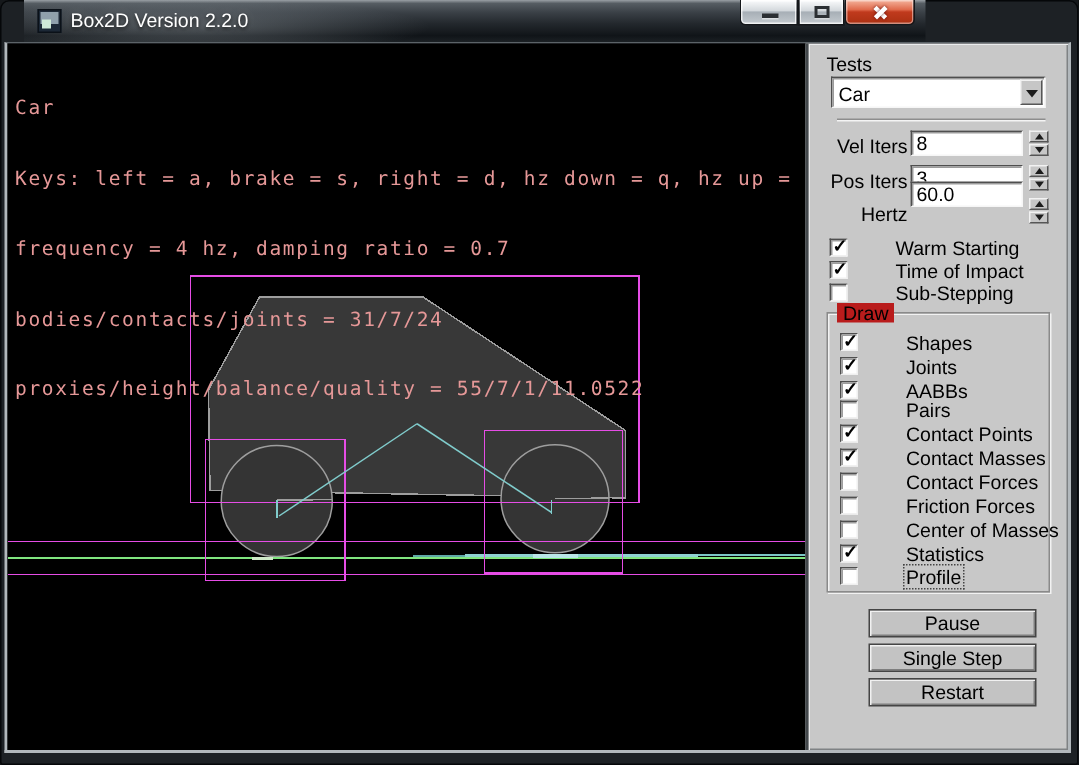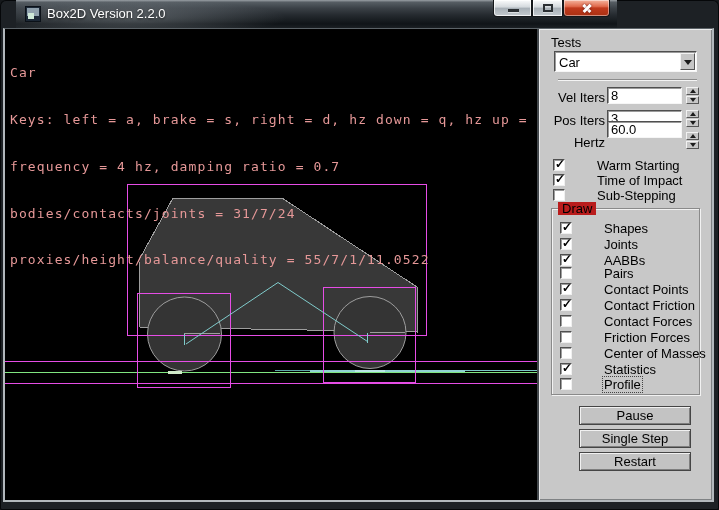--- a/index.html
+++ b/index.html
@@ -239,21 +239,21 @@
         <div class="cbrow" style="left:8px; top:58px;">
           <span class="cb"></span>
           <span class="cblab">Pairs</span>
         </div>
         <div class="cbrow" style="left:8px; top:74px;">
           <span class="cb on"></span>
           <span class="cblab">Contact Points</span>
         </div>
         <div class="cbrow" style="left:8px; top:90px;">
           <span class="cb on"></span>
-          <span class="cblab">Contact Friction</span>
+          <span class="cblab">Contact Masses</span>
         </div>
         <div class="cbrow" style="left:8px; top:106px;">
           <span class="cb"></span>
           <span class="cblab">Contact Forces</span>
         </div>
         <div class="cbrow" style="left:8px; top:122px;">
           <span class="cb"></span>
           <span class="cblab">Friction Forces</span>
         </div>
         <div class="cbrow" style="left:8px; top:138px;">

